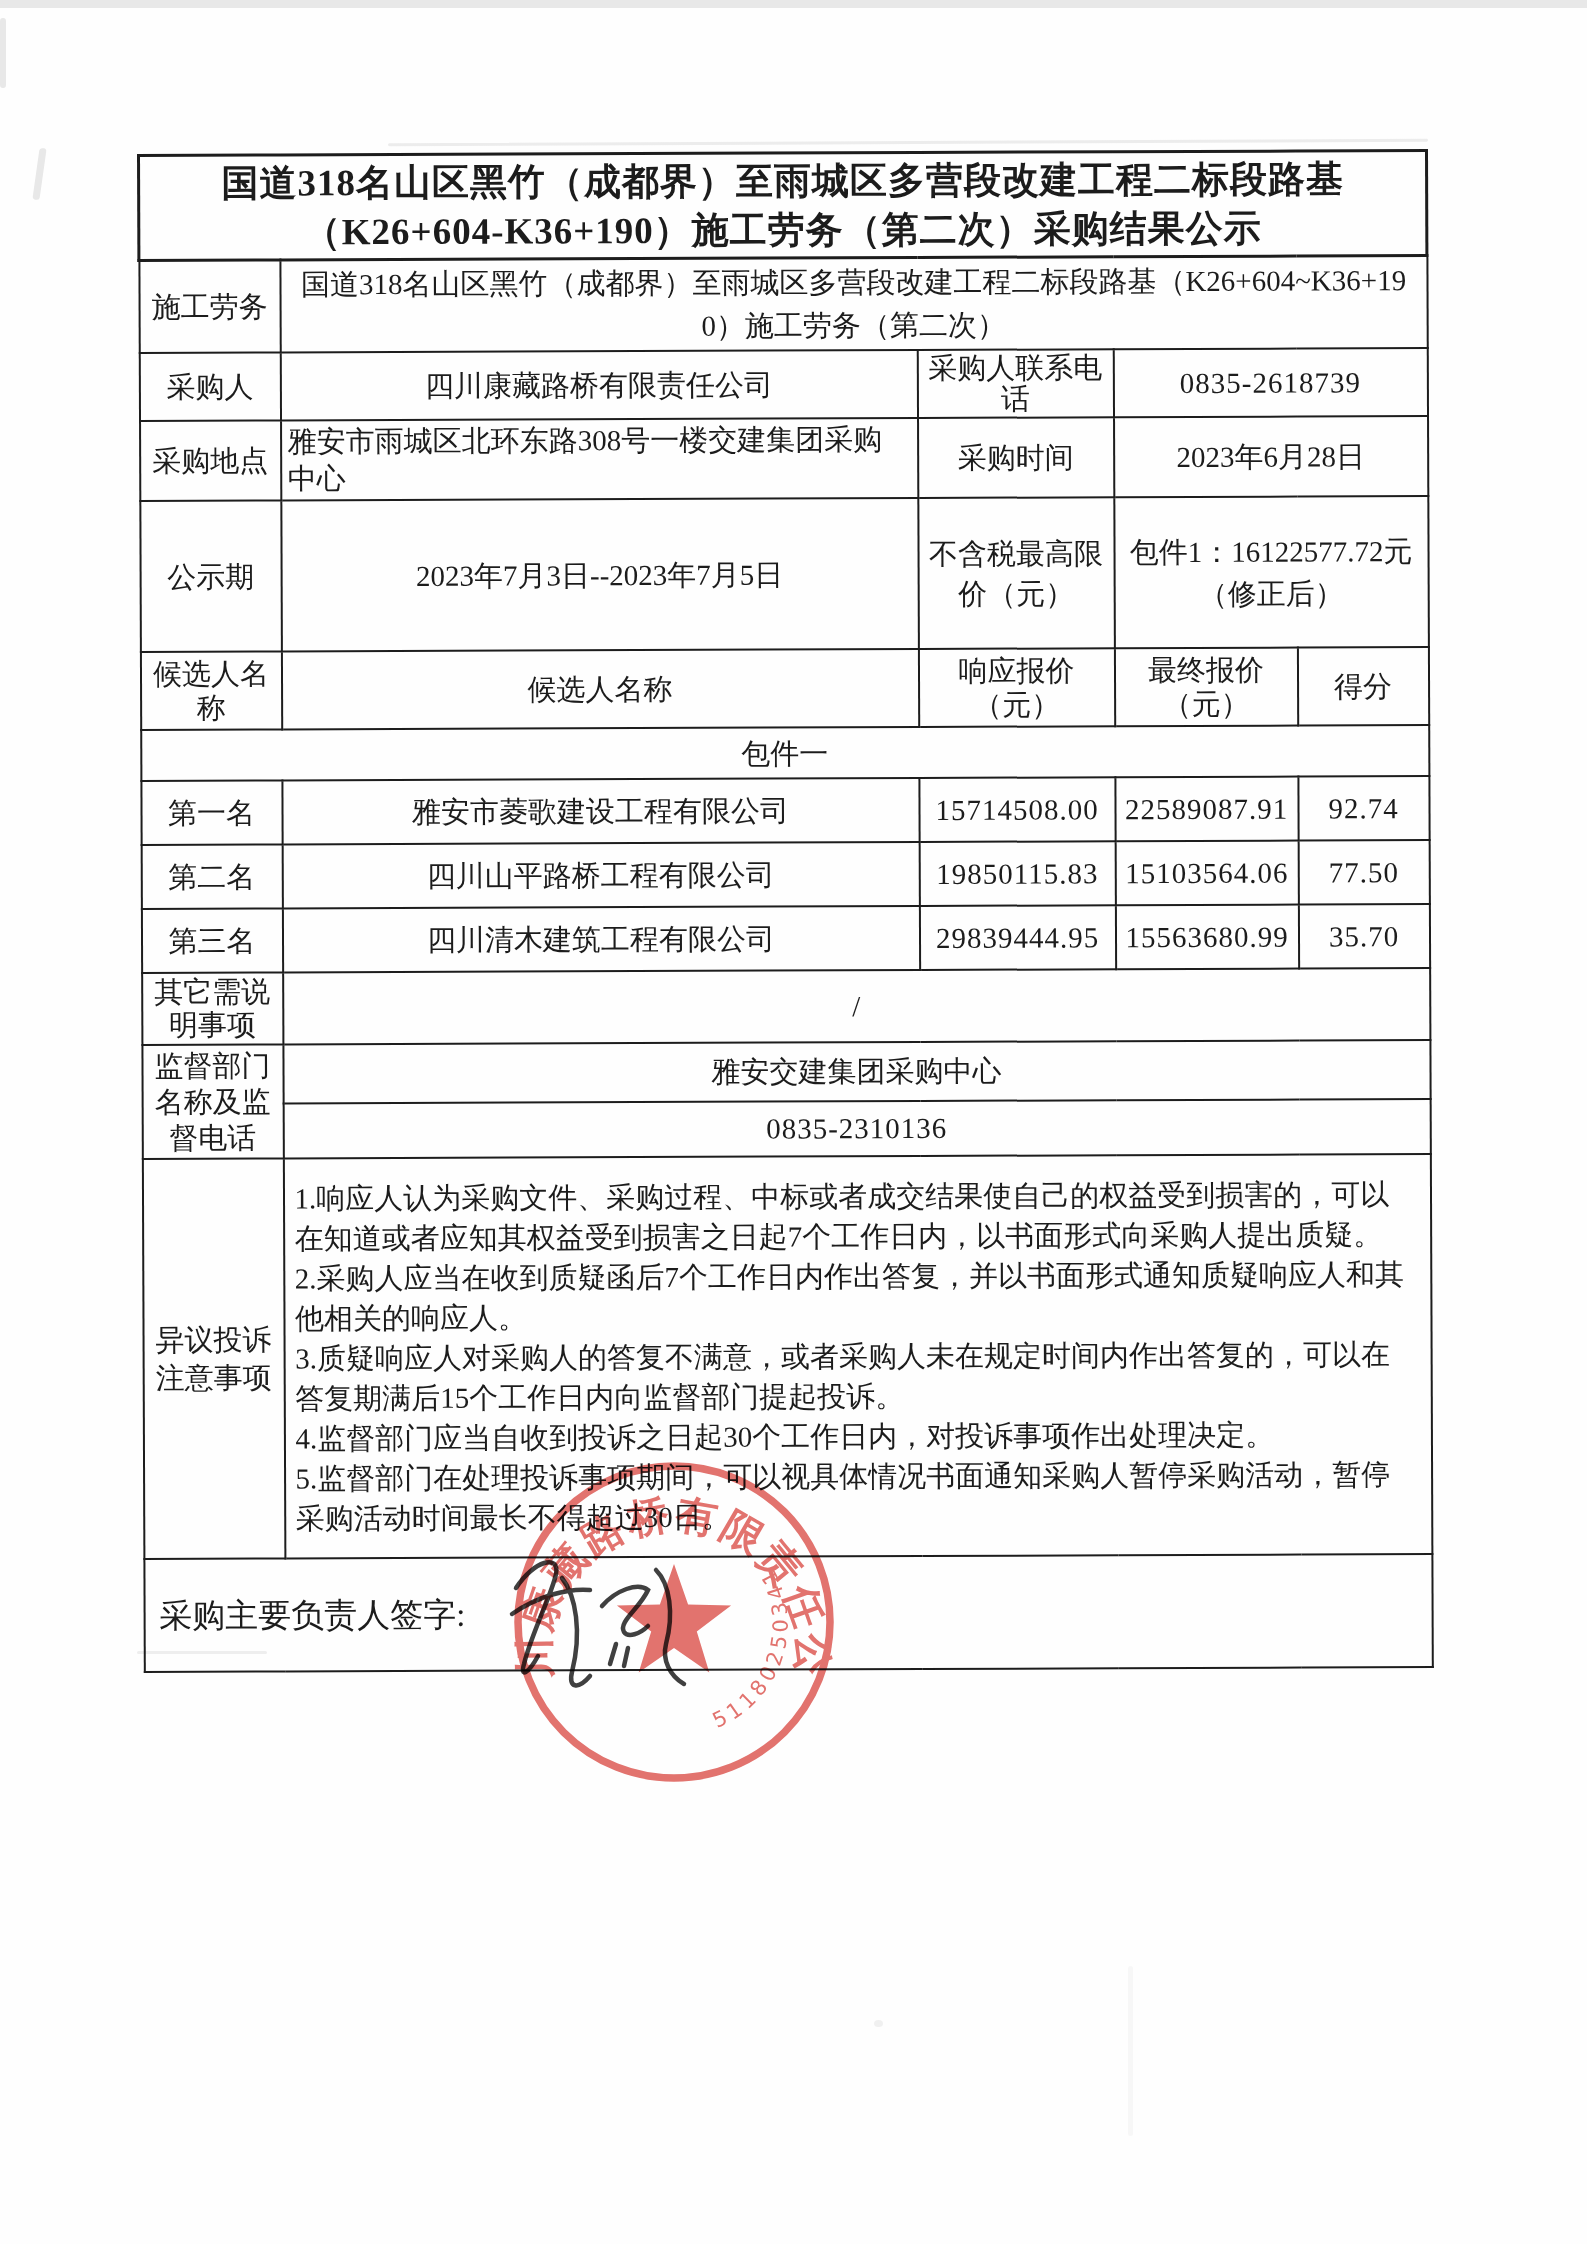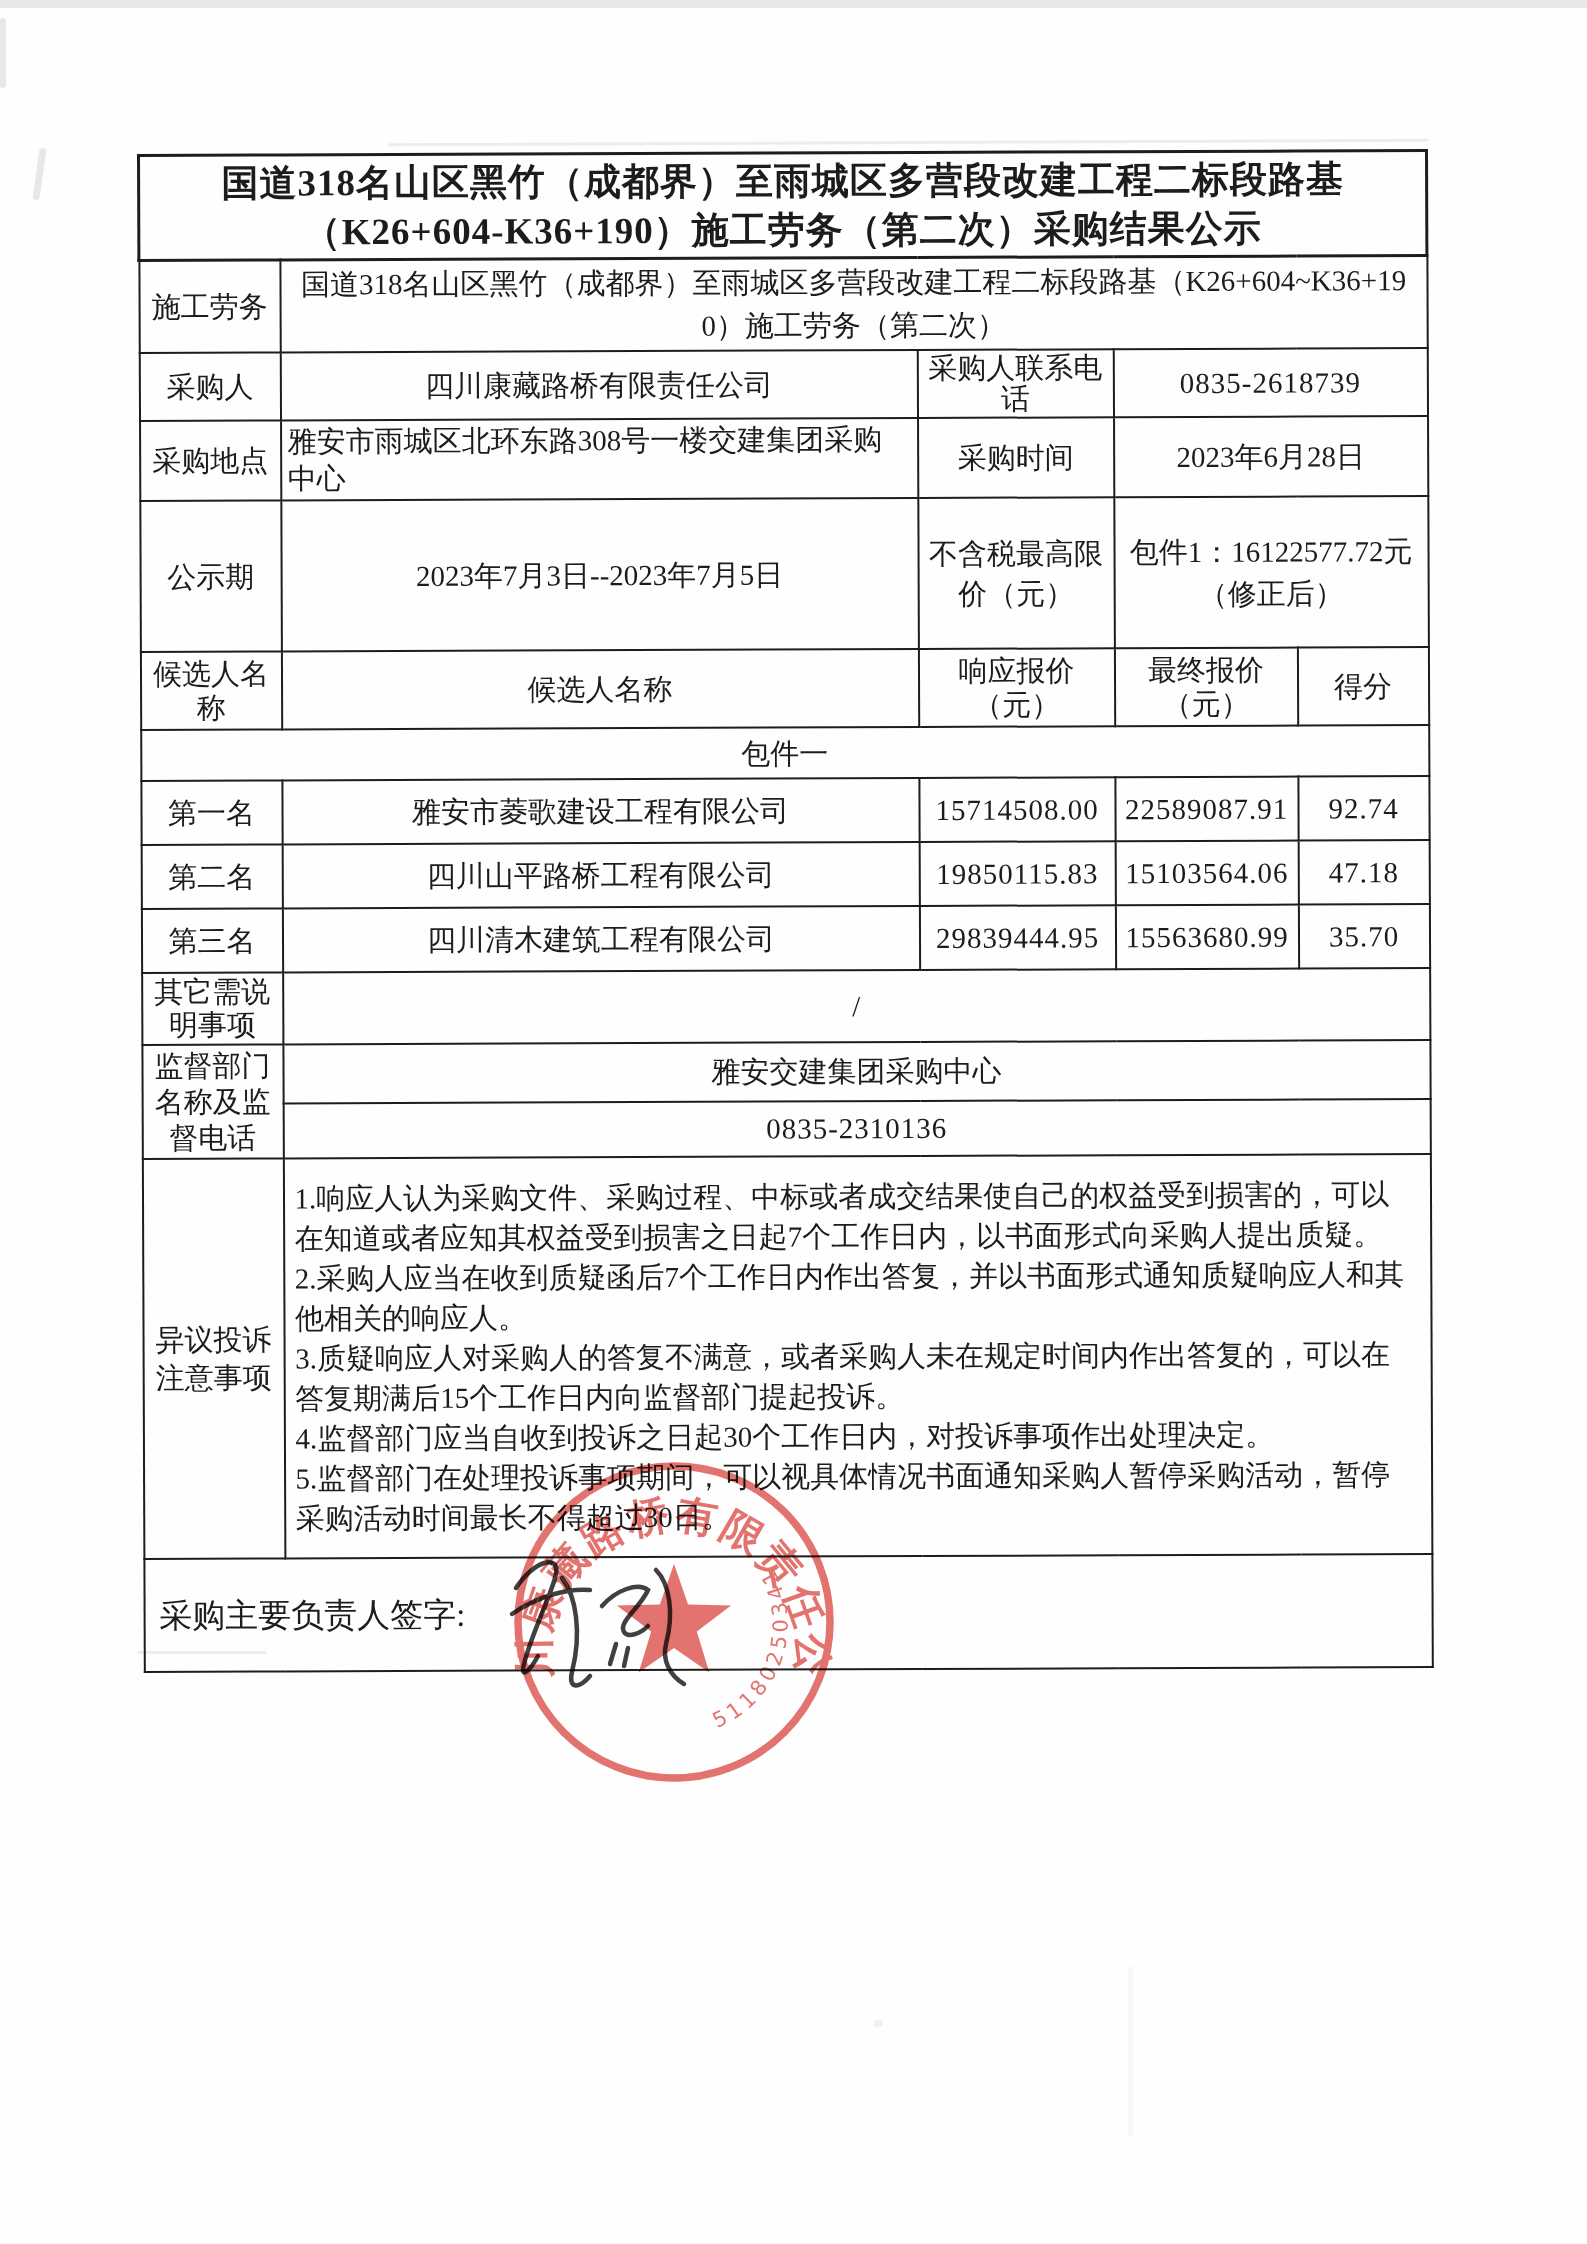--- a/index.html
+++ b/index.html
@@ -113,21 +113,21 @@
       <td>雅安市菱歌建设工程有限公司</td>
       <td class="num">15714508.00</td>
       <td class="num">22589087.91</td>
       <td class="num">92.74</td>
     </tr>
     <tr style="height:64px">
       <td>第二名</td>
       <td>四川山平路桥工程有限公司</td>
       <td class="num">19850115.83</td>
       <td class="num">15103564.06</td>
-      <td class="num">47.18</td>
+      <td class="num">77.50</td>
     </tr>
     <tr style="height:64px">
       <td>第三名</td>
       <td>四川清木建筑工程有限公司</td>
       <td class="num">29839444.95</td>
       <td class="num">15563680.99</td>
       <td class="num">35.70</td>
     </tr>
 
     <tr style="height:71px">

